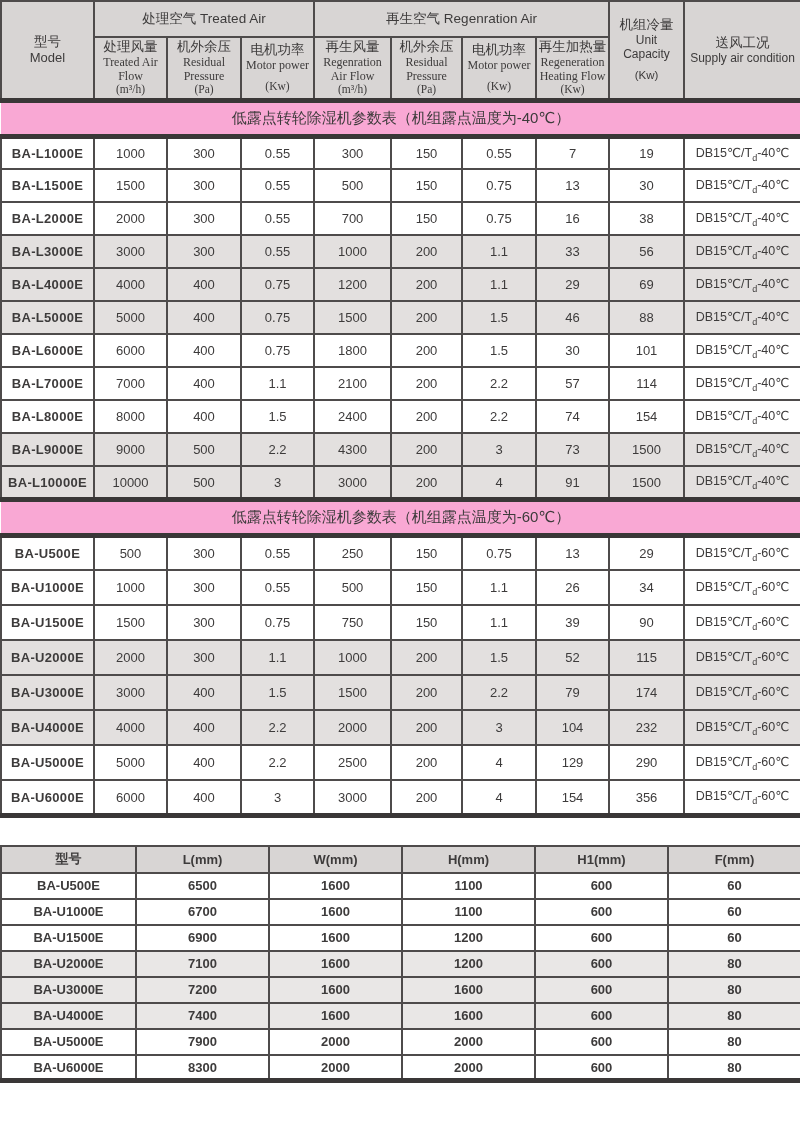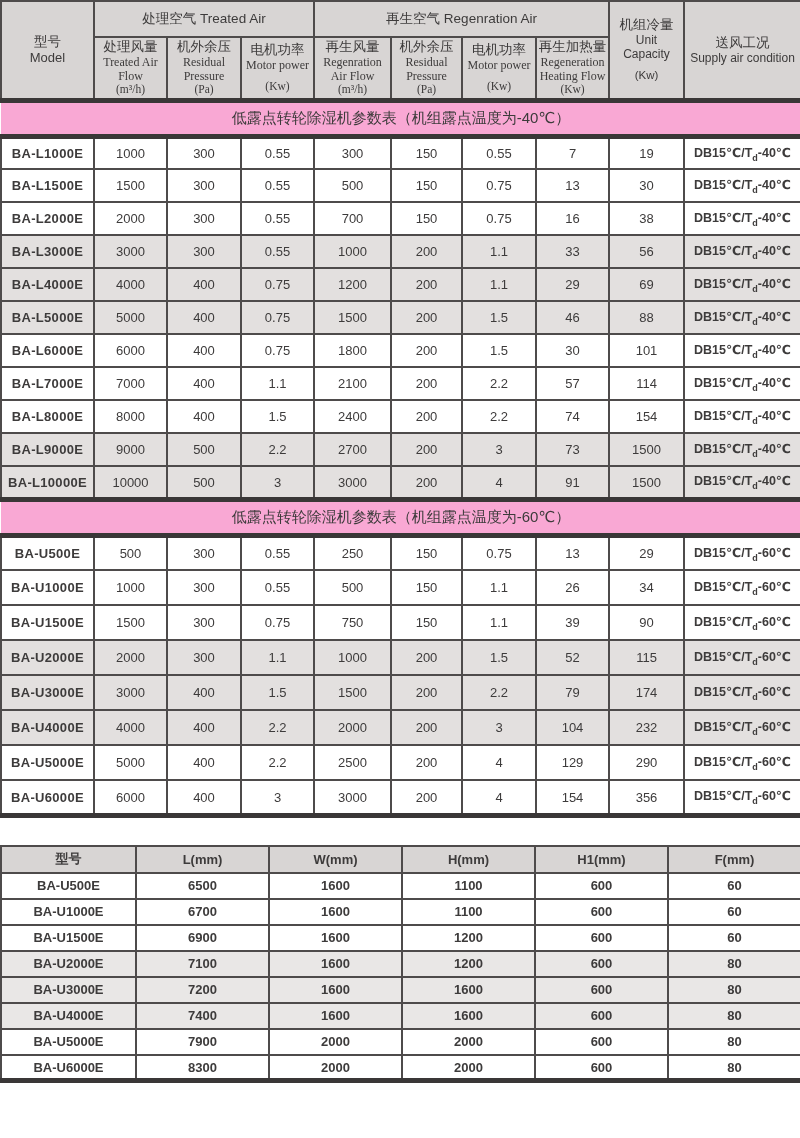--- a/index.html
+++ b/index.html
@@ -35,21 +35,21 @@
     background: #f9a8d4;
     height: 36px;
     font-size: 15px;
     color: #3d3b3b;
     text-align: center;
   }
   .spec tbody td { font-size: 13px; background: #ffffff; height: 33px; }
   .spec tbody tr.sec1 td { height: 35px; }
   .spec tbody tr.shaded td { background: #e3e0df; }
   .spec tbody td.model-cell { font-size: 13px; letter-spacing: 0.3px; font-weight: bold; }
-  .spec tbody td.supply-cell { font-size: 12.5px; font-weight: bold; }
+  .spec tbody td.supply-cell { font-size: 12.5px; }
   .spec tbody td.supply-cell sub { font-size: 9px; }
   .spec tbody tr:last-child td { border-bottom: 5px solid #3a3737; }
 
   
   .table-gap { height: 27px; background: #ffffff; }
 
   
   .dims .title-row td {
     border-left: none; border-right: none;
     border-top: 5px solid #3a3737;
@@ -252,21 +252,21 @@
           <td>2.2</td>
           <td>74</td>
           <td>154</td>
           <td class="supply-cell">DB15℃/T<sub>d</sub>-40℃</td>
         </tr>
         <tr class="shaded sec0">
           <td class="model-cell">BA-L9000E</td>
           <td>9000</td>
           <td>500</td>
           <td>2.2</td>
-          <td>2700</td>
+          <td>4300</td>
           <td>200</td>
           <td>3</td>
           <td>73</td>
           <td>1500</td>
           <td class="supply-cell">DB15℃/T<sub>d</sub>-40℃</td>
         </tr>
         <tr class="shaded sec0">
           <td class="model-cell">BA-L10000E</td>
           <td>10000</td>
           <td>500</td>

